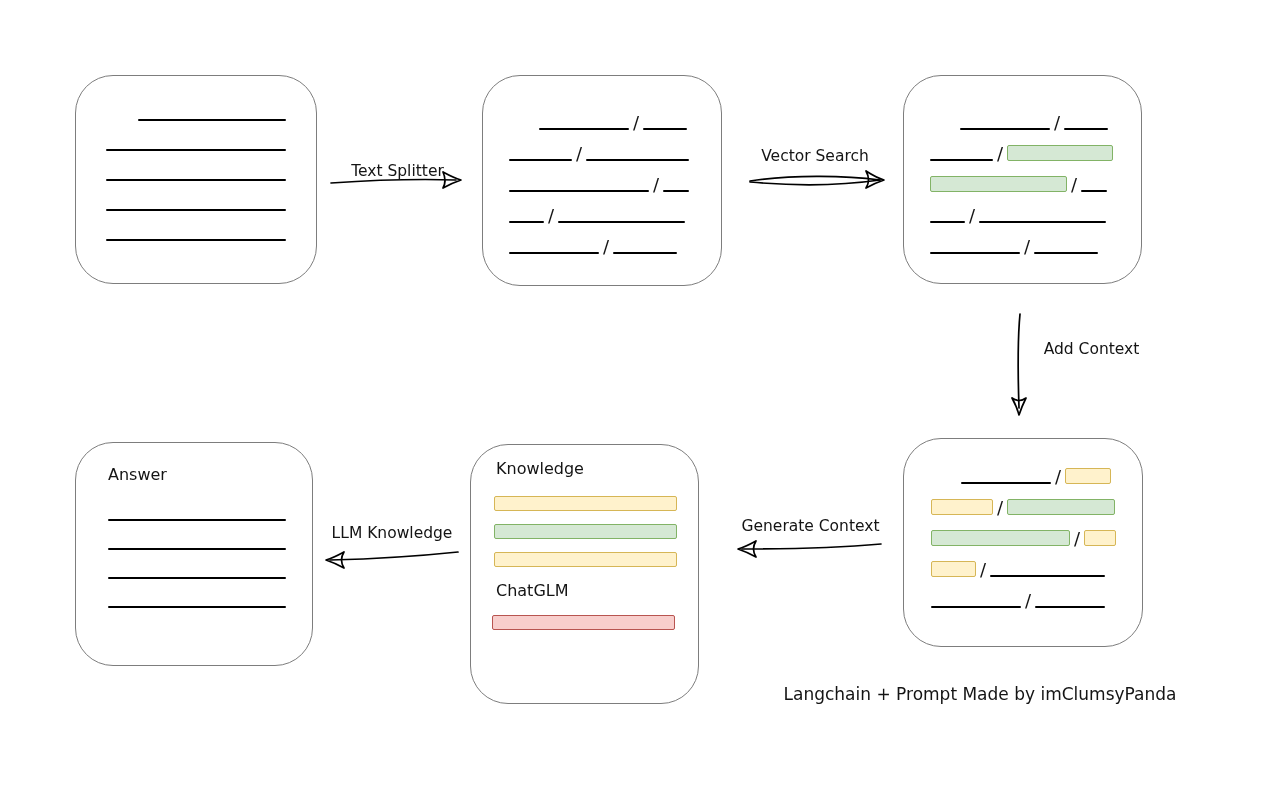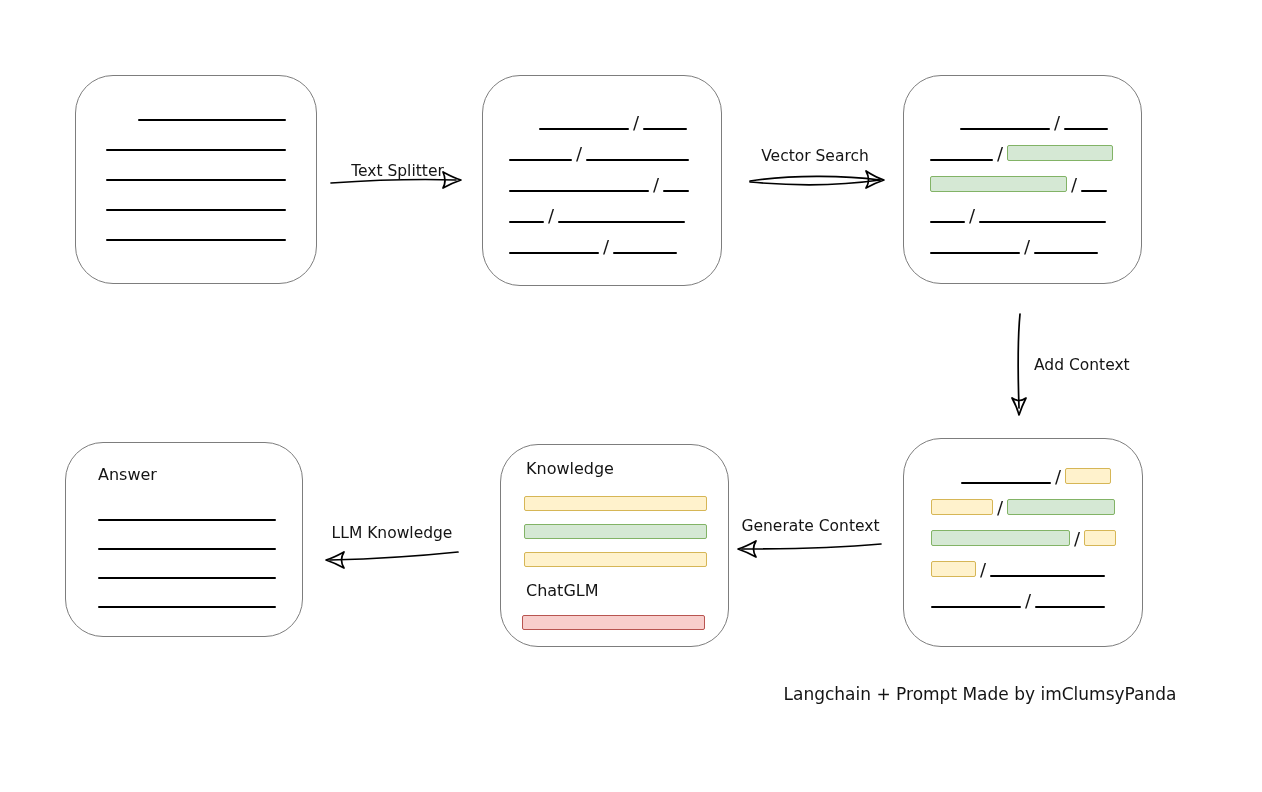--- a/index.html
+++ b/index.html
@@ -7,22 +7,22 @@
               font-family:"DejaVu Sans", sans-serif; color:#141414; }
   .canvas { position:relative; width:1262px; height:792px; background:#ffffff; }
 
   .box { position:absolute; background:#ffffff; border:1.3px solid #7d7d7d;
          border-radius:38px; }
 
   .doc-box       { left:75px;  top:75px;  width:242px; height:209px; }
   .chunks-box    { left:482px; top:75px;  width:240px; height:211px; }
   .retrieved-box { left:903px; top:75px;  width:239px; height:209px; }
   .context-box   { left:903px; top:438px; width:240px; height:209px; }
-  .prompt-box    { left:500px; top:444px; width:229px; height:203px; }
-  .answer-box    { left:65px;  top:442px; width:238px; height:195px; }
+  .prompt-box    { left:470px; top:444px; width:229px; height:260px; }
+  .answer-box    { left:75px;  top:442px; width:238px; height:224px; }
 
   .rows { position:absolute; }
   .seg-row { display:flex; align-items:flex-end; }
   .hline { height:2px; border-radius:1px; }
   .chunk-rect { height:16px; border:1.5px solid; border-radius:2px; }
   .slash { font-size:18px; line-height:15px; padding:0 4px; font-weight:500; }
 
   .doc-rows     { left:30px; top:15px; }
   .doc-rows .seg-row { height:30px; }
 
@@ -43,21 +43,21 @@
   .bar-rows { position:absolute; display:flex; flex-direction:column; gap:13px; }
   .knowledge-bars { left:23px; top:51px; }
   .question-bars  { left:21px; top:170px; }
   .bar-rows .chunk-rect { height:15px; }
   .bar-rows .seg-row { height:15px; }
 
   .flow-label { position:absolute; font-size:15.5px; font-weight:500;
                 text-align:center; white-space:nowrap; }
   .label-text-splitter   { left:330px; top:162px; width:135px; }
   .label-vector-search   { left:745px; top:147px; width:140px; }
-  .label-add-context     { left:1034px; top:356px; width:115px; text-align:left; }
+  .label-add-context     { left:1034px; top:340px; width:115px; text-align:center; }
   .label-generate-prompt { left:733px; top:517px; width:155px; }
   .label-llm-response    { left:326px; top:524px; width:132px; }
 
   .attribution { position:absolute; left:770px; top:684px; width:420px;
                  font-size:17px; font-weight:500; text-align:center; white-space:nowrap; }
 
   .arrows-layer { position:absolute; left:0; top:0; width:1262px; height:792px;
                   pointer-events:none; }
 </style>
 </head>

